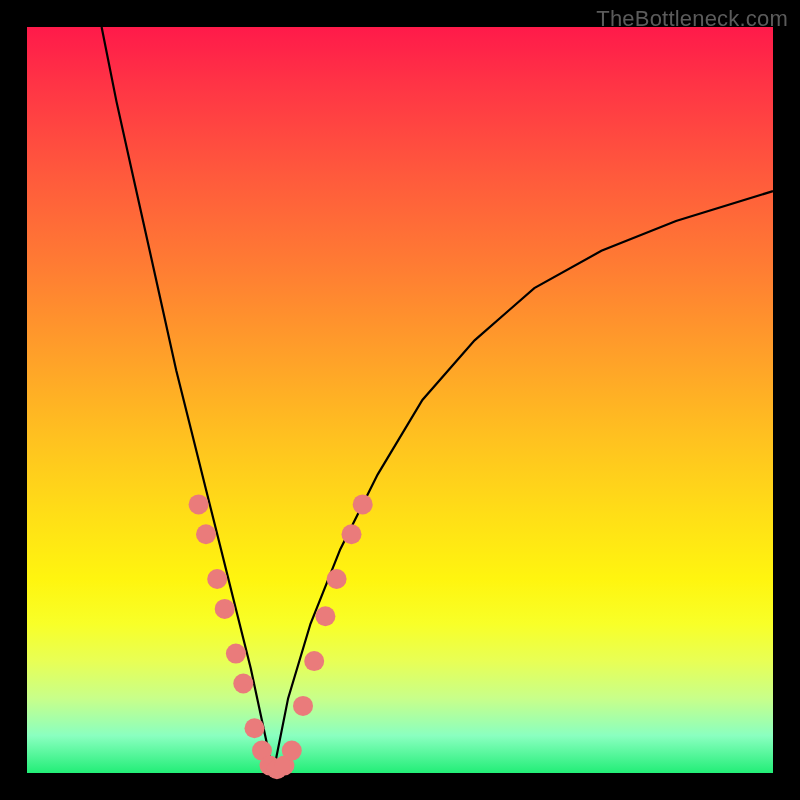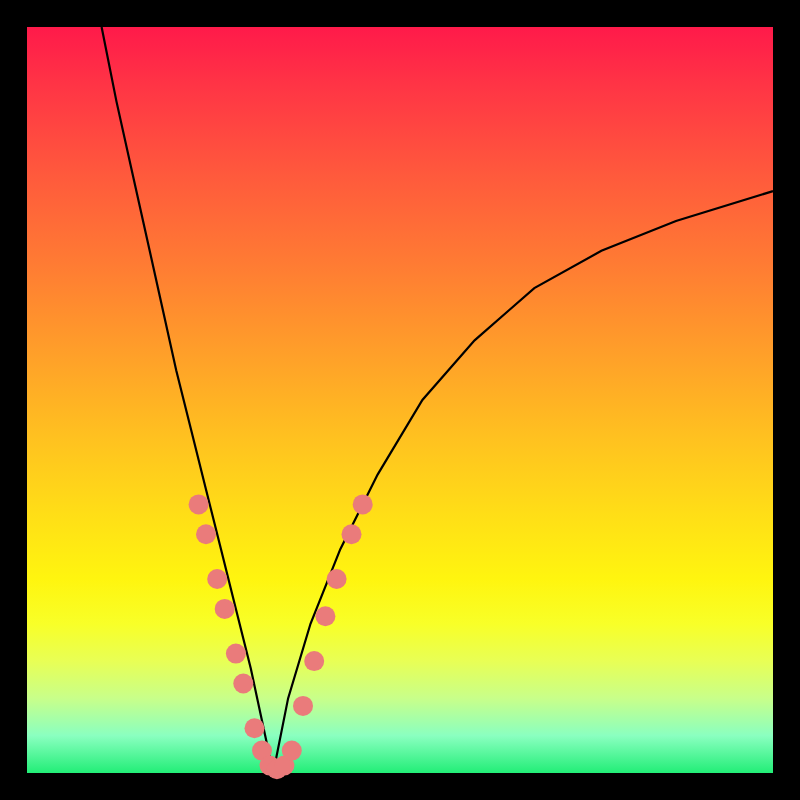--- a/index.html
+++ b/index.html
@@ -59,20 +59,21 @@
       fill: none;
       stroke: #000;
       stroke-width: 2.2;
     }
   </style>
 </head>
 <body>
 
 <div class="outer">
   <div class="plot-area"></div>
+  <div class="watermark">TheBottleneck.com</div>
   <svg class="curves" viewBox="0 0 800 800">
     <g id="curve-group">
         <path d="M101.6 27.0 L116.5 101.6 L131.4 168.7 L146.4 235.9 L161.3 303.0 L176.2 370.2 L191.1 429.8 L206.0 489.5 L221.0 549.2 L235.9 608.9 L250.8 668.6 L262.0 720.8 L273.2 773.0" class="curve"></path>
         <path d="M273.2 773.0 L288.1 698.4 L310.5 623.8 L340.3 549.2 L377.6 474.6 L422.4 400.0 L474.6 340.3 L534.3 288.1 L601.4 250.8 L676.0 221.0 L773.0 191.1" class="curve"></path>
       </g>
     <g id="marker-group">
         <circle cx="198.6" cy="504.4" r="10" class="dot"></circle>
         <circle cx="206.0" cy="534.3" r="10" class="dot"></circle>
         <circle cx="217.2" cy="579.0" r="10" class="dot"></circle>
         <circle cx="224.7" cy="608.9" r="10" class="dot"></circle>

